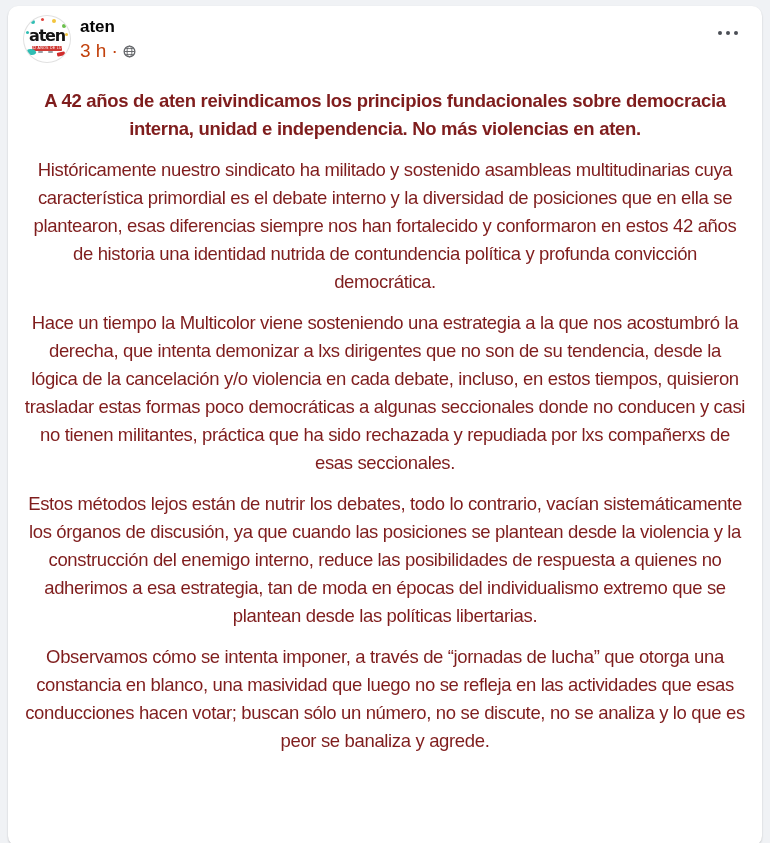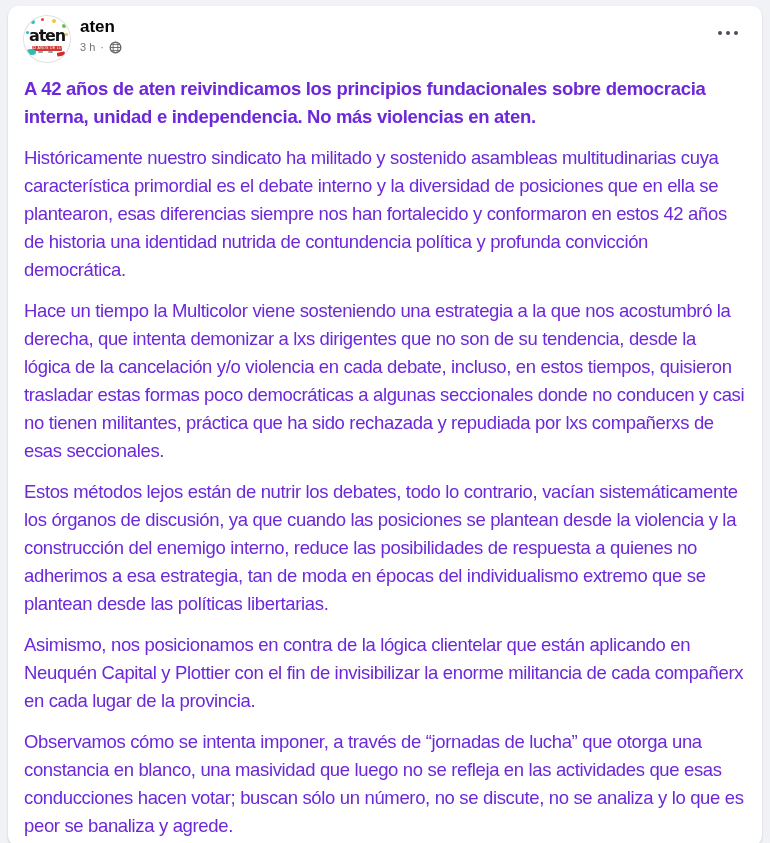--- a/index.html
+++ b/index.html
@@ -77,22 +77,22 @@
     font-size: 17px;
     font-weight: 700;
     color: #050505;
     line-height: 1.25;
     cursor: pointer;
   }
   .time-row {
     display: flex;
     align-items: center;
     gap: 4px;
-    color: #737373;
-    font-size: 11px;
+    color: #c2410c;
+    font-size: 19px;
     margin-top: 3px;
   }
   .time-row .sep { margin: 0 1px; }
   .globe { display: inline-block; margin-top: 1px; }
 
   .more-btn {
     background: none;
     border: none;
     display: flex;
     gap: 4px;
@@ -103,25 +103,26 @@
   }
   .more-btn .dot {
     width: 4px; height: 4px;
     border-radius: 50%;
     background: #4b4f56;
   }
 
   
   .post-body { padding: 13px 16px 0; }
   .post-body p {
-    margin: 0 0 13px;
+    margin: 12px 0 13px;
     font-size: 18.5px;
     line-height: 28px;
     letter-spacing: -0.35px;
-    color: #6d28d9;
+    color: #7f1d1d;
+    text-align: center;
   }
   .post-body p.headline { font-weight: 700; letter-spacing: -0.3px; }
 </style>
 </head>
 <body>
 
 <article class="post-card">
 
   <header class="post-header">
 
@@ -161,18 +162,17 @@
       <span class="dot"></span>
     </button>
 
   </header>
 
   <div class="post-body">
     <p class="headline">A 42 años de aten reivindicamos los principios fundacionales sobre democracia interna, unidad e independencia. No más violencias en aten.</p>
     <p>Históricamente nuestro sindicato ha militado y sostenido asambleas multitudinarias cuya característica primordial es el debate interno y la diversidad de posiciones que en ella se plantearon, esas diferencias siempre nos han fortalecido y conformaron en estos 42 años de historia una identidad nutrida de contundencia política y profunda convicción democrática.</p>
     <p>Hace un tiempo la Multicolor viene sosteniendo una estrategia a la que nos acostumbró la derecha, que intenta demonizar a lxs dirigentes que no son de su tendencia, desde la lógica de la cancelación y/o violencia en cada debate, incluso, en estos tiempos, quisieron trasladar estas formas poco democráticas a algunas seccionales donde no conducen y casi no tienen militantes, práctica que ha sido rechazada y repudiada por lxs compañerxs de esas seccionales.</p>
     <p>Estos métodos lejos están de nutrir los debates, todo lo contrario, vacían sistemáticamente los órganos de discusión, ya que cuando las posiciones se plantean desde la violencia y la construcción del enemigo interno, reduce las posibilidades de respuesta a quienes no adherimos a esa estrategia, tan de moda en épocas del individualismo extremo que se plantean desde las políticas libertarias.</p>
-    <p>Asimismo, nos posicionamos en contra de la lógica clientelar que están aplicando en Neuquén Capital y Plottier con el fin de  invisibilizar la enorme militancia de cada compañerx en cada lugar de la provincia.</p>
     <p>Observamos cómo se intenta imponer, a través de “jornadas de lucha” que otorga una constancia en blanco, una masividad que luego no se refleja en las actividades que esas conducciones hacen votar; buscan sólo un número, no se discute, no se analiza y lo que es peor se banaliza y agrede.</p>
 
   </div>
 
 </article>
 
 </body></html>

